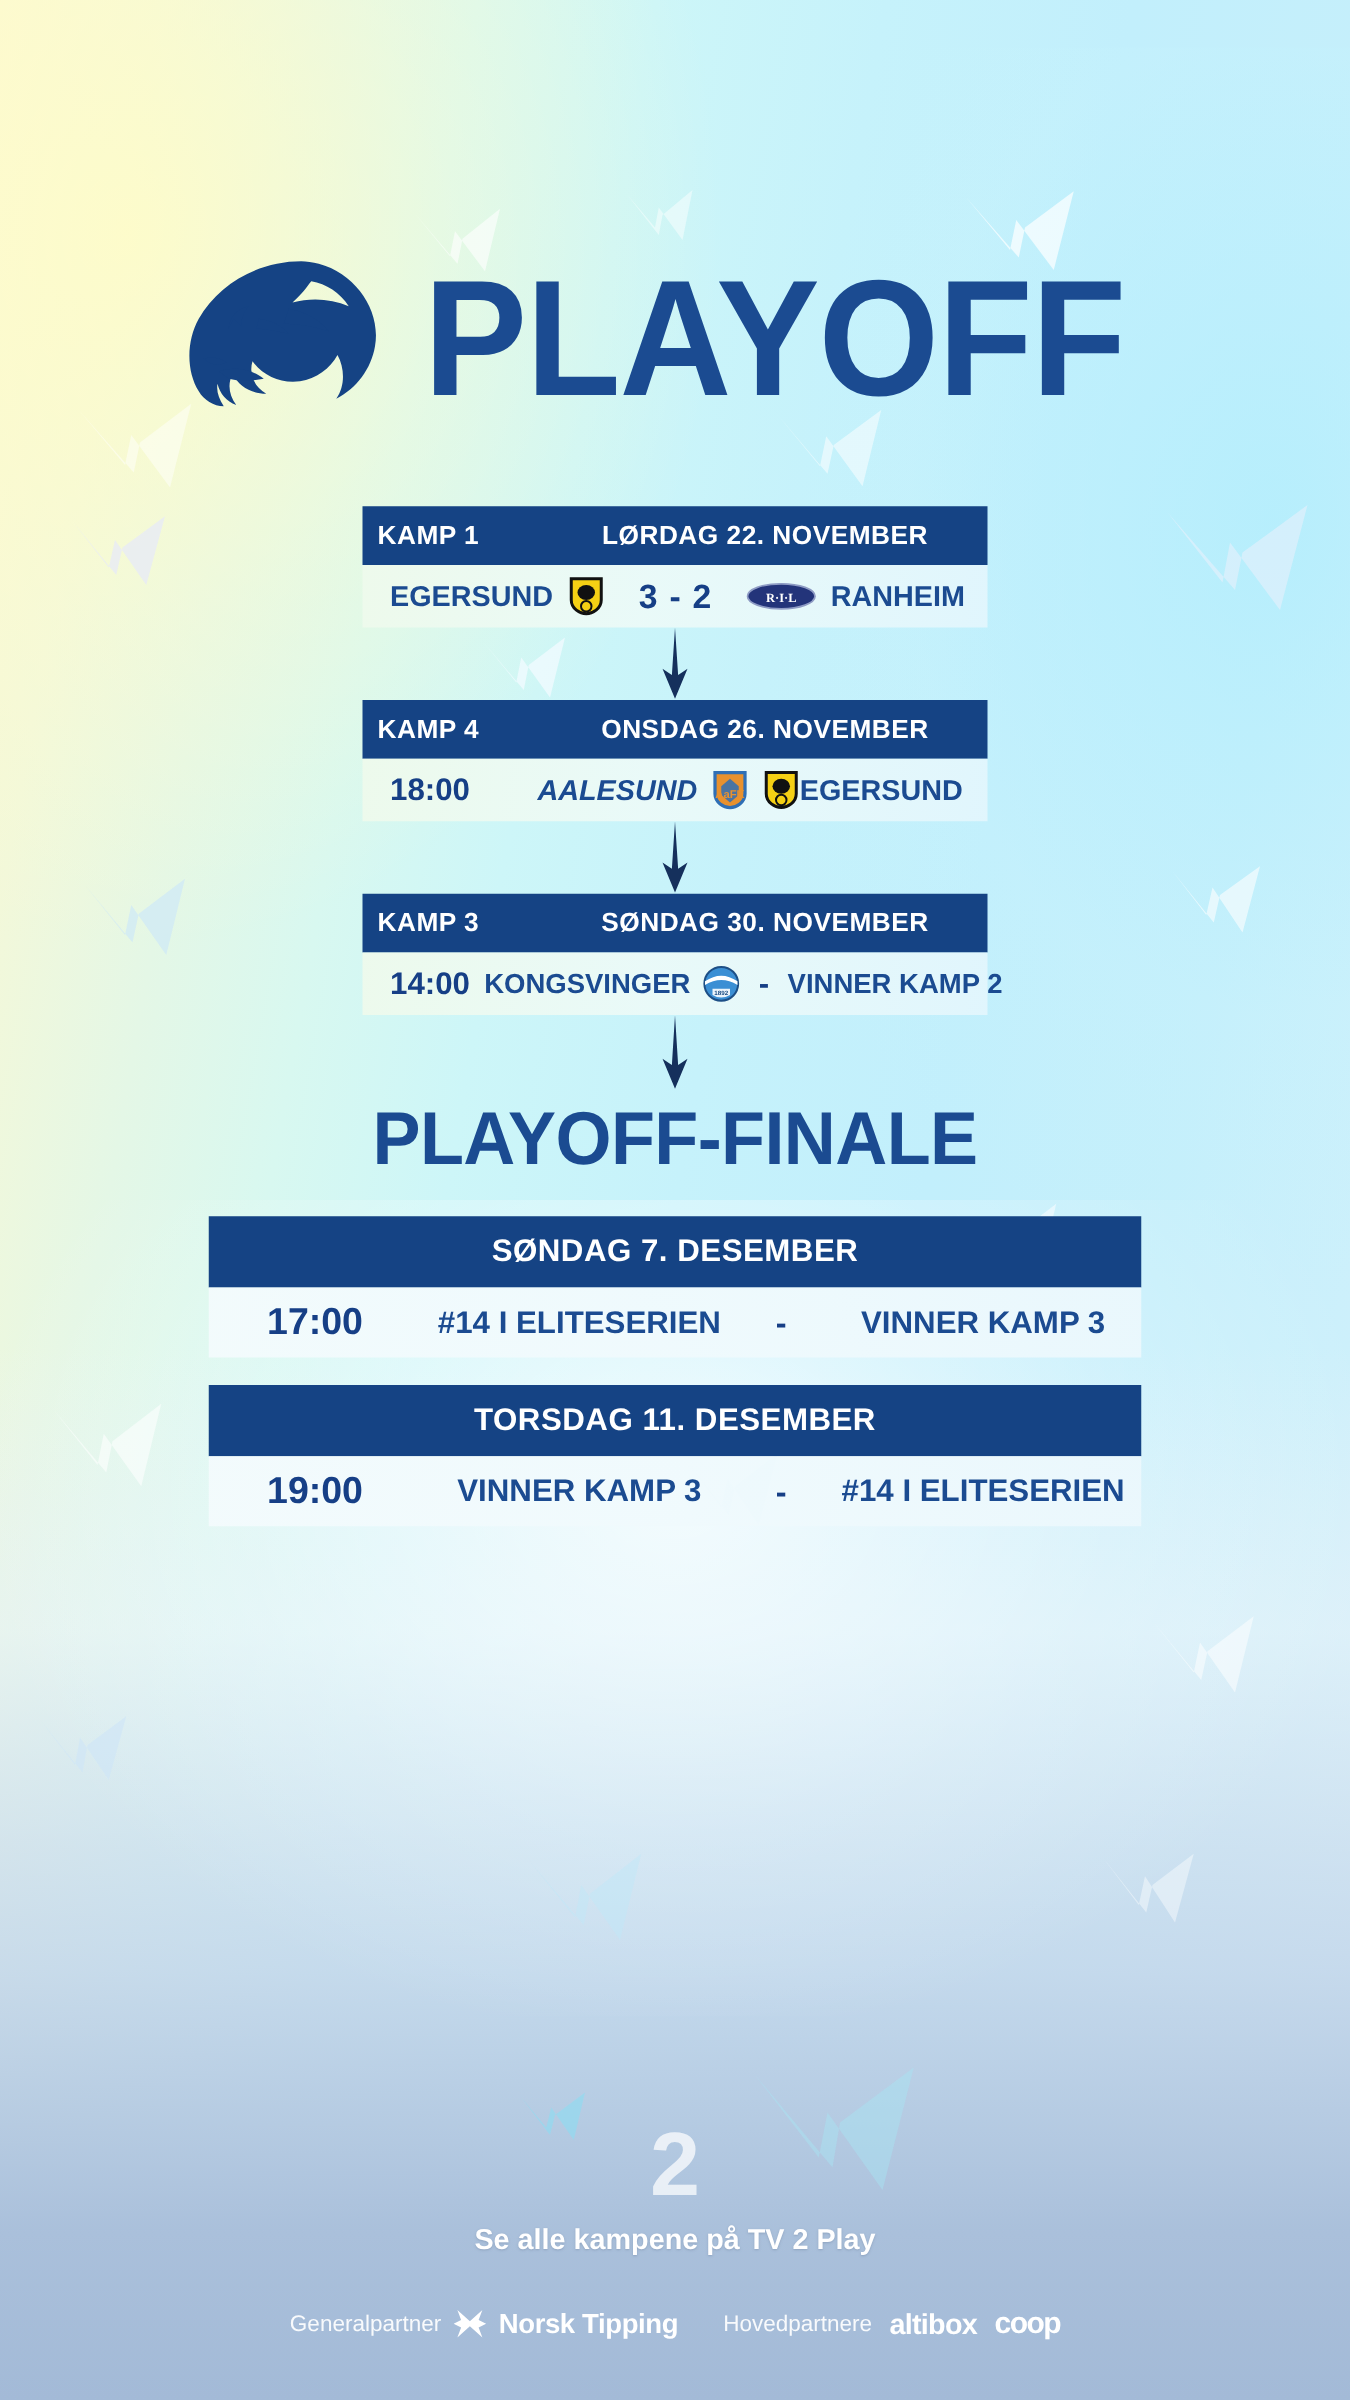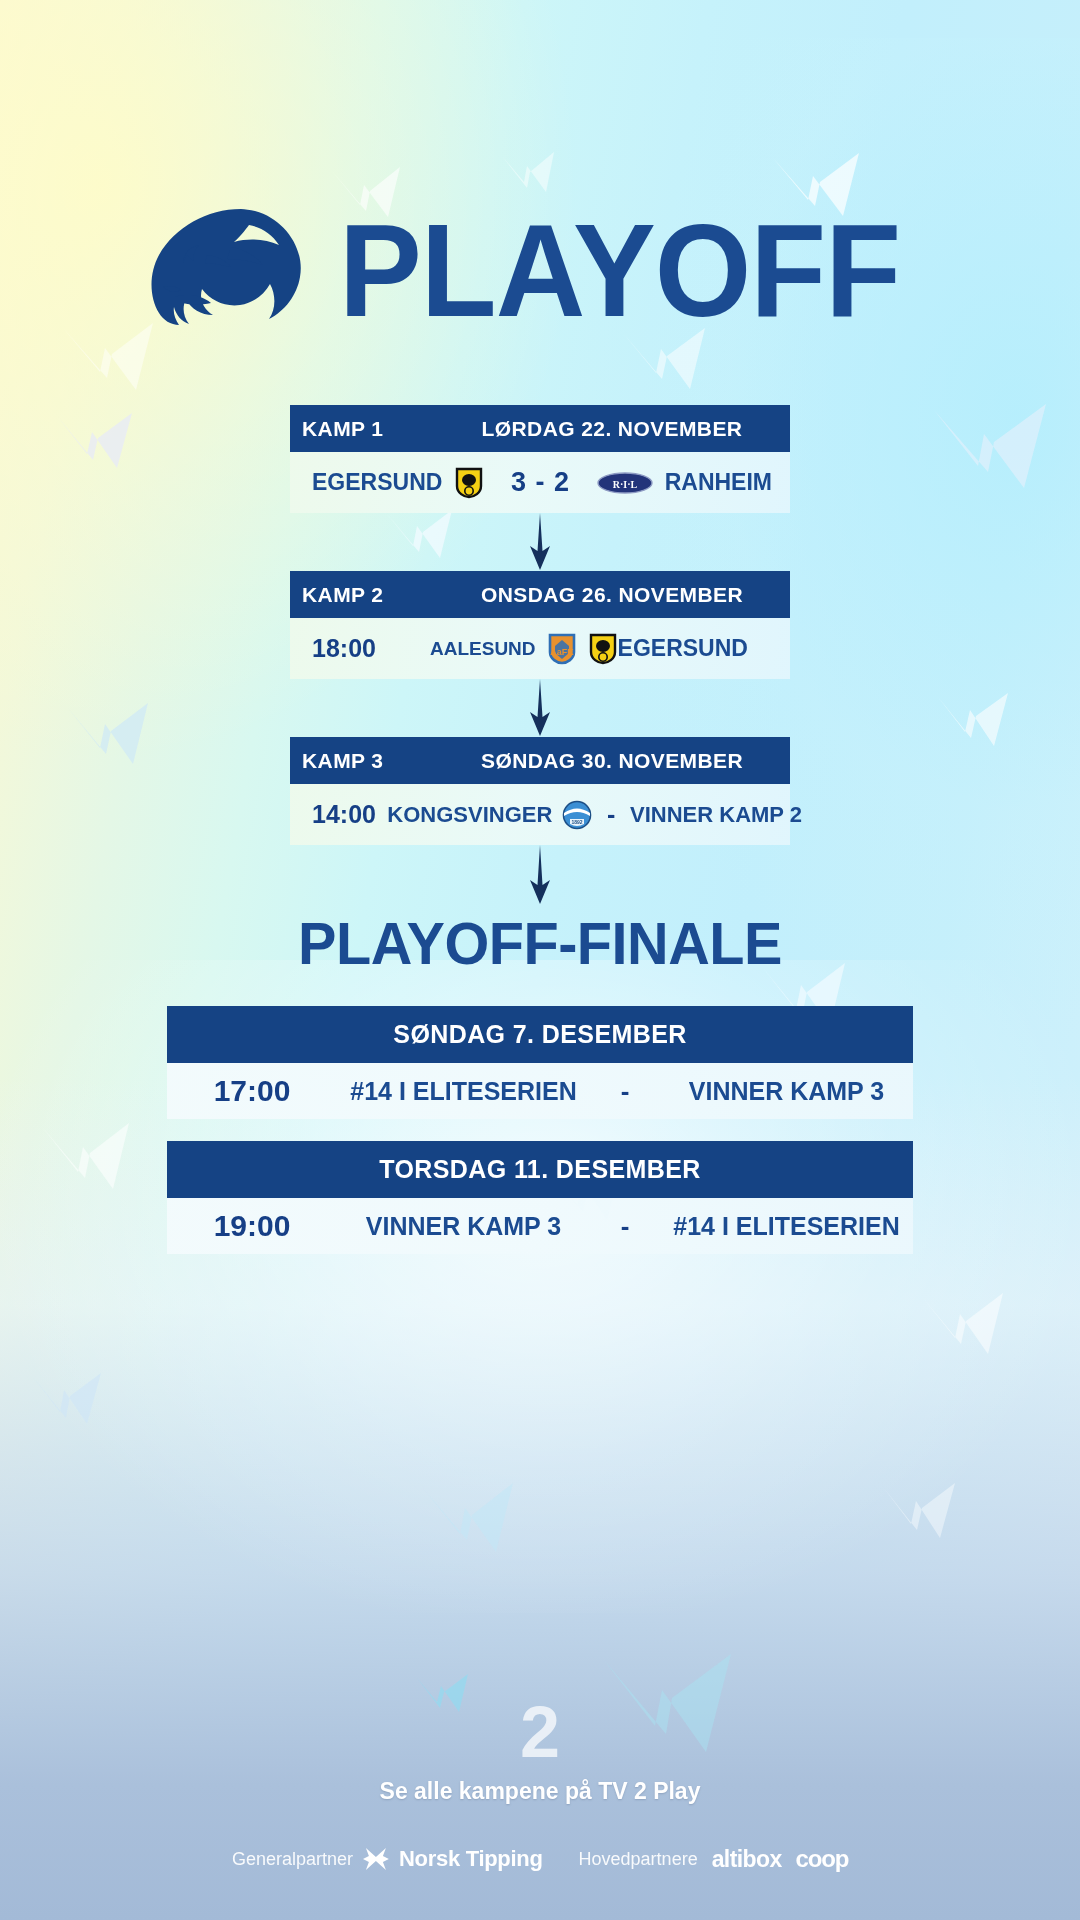--- a/index.html
+++ b/index.html
@@ -69,21 +69,21 @@
   .bracket{position:absolute;left:0;right:0;top:405px;}
   .match{width:500px;margin:0 auto;}
   .match-head{
     background:#154384;color:#fff;height:47px;
     display:flex;align-items:center;
     font-weight:700;font-size:21px;letter-spacing:.4px;
   }
   .mh-kamp{width:150px;padding-left:12px;box-sizing:border-box;}
   .mh-date{flex:1;text-align:center;padding-right:6px;}
   .match-body{
-    height:61px;display:flex;align-items:center;
+    height:50px;display:flex;align-items:center;
     background:linear-gradient(95deg,rgba(238,250,236,.95) 0%,rgba(235,250,248,.95) 45%,rgba(226,246,253,.95) 100%);
     color:#1b4b91;font-weight:700;font-size:22px;text-align:right;
   }
   .row-in{display:flex;align-items:center;width:100%;height:100%;}
 
   .cell{display:flex;align-items:center;}
   .t-time{font-size:25px;font-weight:700;color:#163f86;}
   .t-name{font-weight:600;color:#1b4b91;white-space:nowrap;}
   .score{font-size:27px;font-weight:700;color:#163f86;letter-spacing:1px;}
   .dash{font-size:25px;font-weight:700;color:#163f86;}
@@ -294,30 +294,30 @@
     </div>
 
     <div class="arrow">
       <svg width="26" height="58" viewBox="0 0 26 58">
           <path d="M13 0 L15.5 38 L23 33 L13 57 L3 33 L10.5 38 Z" fill="#15305c"></path>
         </svg>
     </div>
 
     <div class="match">
       <div class="match-head">
-        <div class="mh-kamp">KAMP 2</div>
+        <div class="mh-kamp">KAMP 4</div>
         <div class="mh-date">ONSDAG 26. NOVEMBER</div>
       </div>
       <div class="match-body">
         <div class="row-in" style="padding:0 18px 0 22px;">
           <div class="cell" style="width:118px;">
             <span class="t-time">18:00</span>
           </div>
           <div class="cell" style="gap:11px;">
-            <span class="t-name" style="font-size:19px;">AALESUND</span>
+            <span class="t-name" style="font-size:23px;font-style:italic;">AALESUND</span>
             <span class="badge">
               <svg viewBox="0 0 30 32">
                   <path d="M3 2 h24 v17 c0 7 -7 11 -12 11 c-5 0 -12 -4 -12 -11 Z" fill="#e8912e" stroke="#2f6fb5" stroke-width="2.6"></path>
                   <path d="M15 7 l7 6 v7 l-7 6 l-7 -6 v-7 Z" fill="#2f6fb5" opacity=".85"></path>
                   <text x="15" y="22" font-size="9" font-weight="700" font-family="Liberation Sans, sans-serif" fill="#e8912e" text-anchor="middle">AaFK</text>
                 </svg>
             </span>
             <span class="badge">
               <svg viewBox="0 0 30 32">
                   <path d="M3 2 h24 v17 c0 7 -7 11 -12 11 c-5 0 -12 -4 -12 -11 Z" fill="#f5d014" stroke="#111" stroke-width="2.4"></path>

